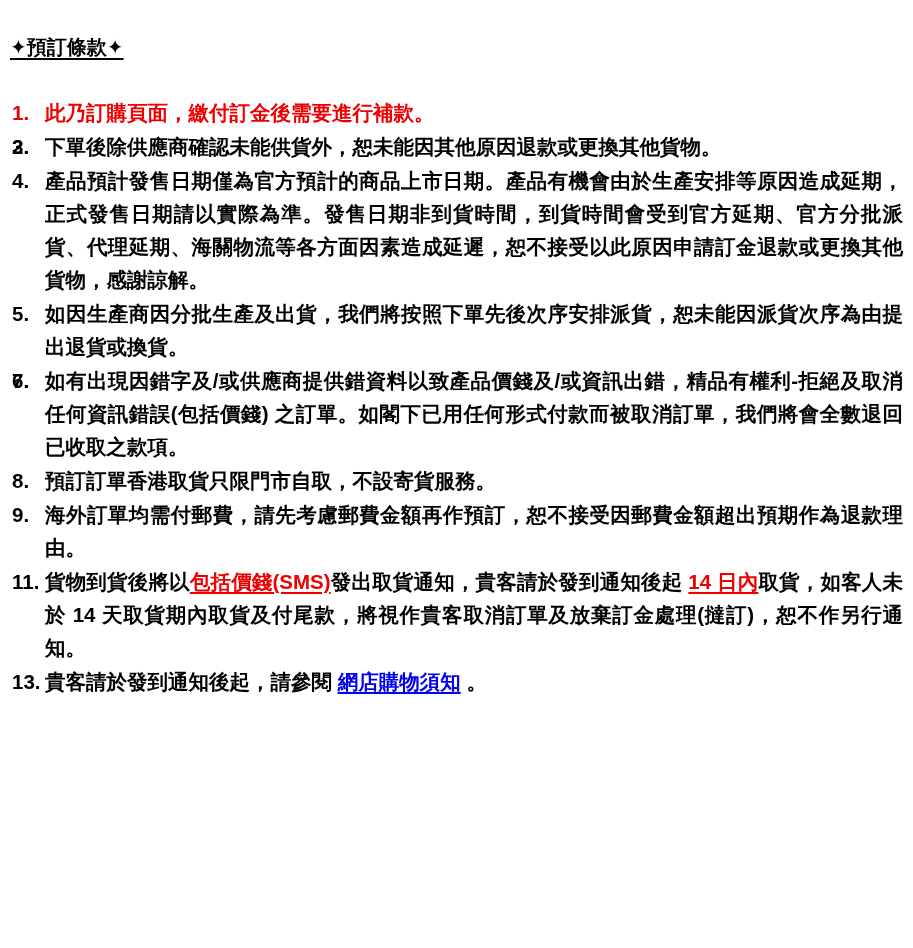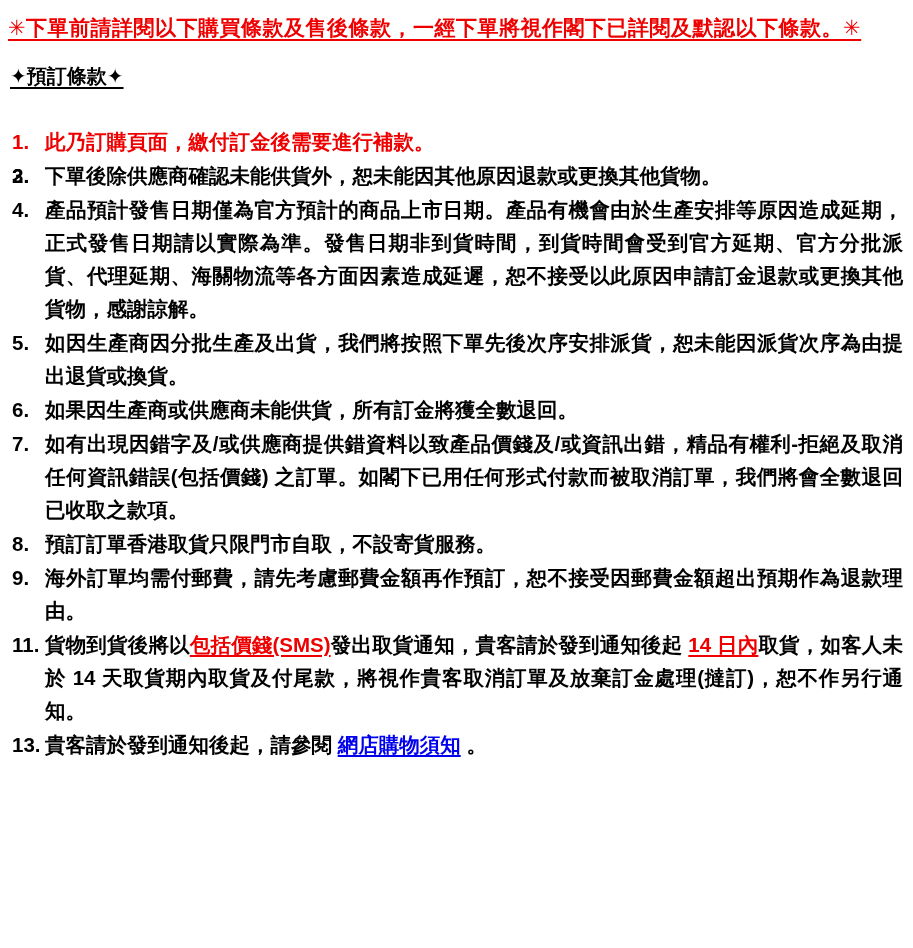--- a/index.html
+++ b/index.html
@@ -69,33 +69,32 @@
     text-underline-offset: 3px;
     cursor: pointer;
     font-family: Liberation Mono, monospace;
   }
 </style>
 </head>
 <body>
 
 <div class="doc">
 
-  <div class="banner">✳下單前請詳閱以下購買條款及售後條款，一經下單將視作閣下已詳閱及默認以下條款。✳</div>
 
   <div>
     <span class="heading">✦預訂條款✦</span>
   </div>
 
   <ol class="terms">
       <li class="term-item c-red"><span class="term-num">1.</span><span>此乃訂購頁面，繳付訂金後需要進行補款。</span></li>
       <li class="term-item"><span class="term-num">2.</span></li>
       <li class="term-item"><span class="term-num">3.</span><span>下單後除供應商確認未能供貨外，恕未能因其他原因退款或更換其他貨物。</span></li>
       <li class="term-item"><span class="term-num">4.</span><span>產品預計發售日期僅為官方預計的商品上市日期。產品有機會由於生產安排等原因造成延期，正式發售日期請以實際為準。發售日期非到貨時間，到貨時間會受到官方延期、官方分批派貨、代理延期、海關物流等各方面因素造成延遲，恕不接受以此原因申請訂金退款或更換其他貨物，感謝諒解。</span></li>
       <li class="term-item"><span class="term-num">5.</span><span>如因生產商因分批生產及出貨，我們將按照下單先後次序安排派貨，恕未能因派貨次序為由提出退貨或換貨。</span></li>
-      <li class="term-item"><span class="term-num">6.</span><span>如果因生產商或供應商未能供貨，所有訂金將獲全數退回。</span></li>
+      <li class="term-item"><span class="term-num">6.</span></li>
       <li class="term-item"><span class="term-num">7.</span><span>如有出現因錯字及/或供應商提供錯資料以致產品價錢及/或資訊出錯，精品有權利-拒絕及取消任何資訊錯誤(包括價錢) 之訂單。如閣下已用任何形式付款而被取消訂單，我們將會全數退回已收取之款項。</span></li>
       <li class="term-item"><span class="term-num">8.</span><span>預訂訂單香港取貨只限門市自取，不設寄貨服務。</span></li>
       <li class="term-item"><span class="term-num">9.</span><span>海外訂單均需付郵費，請先考慮郵費金額再作預訂，恕不接受因郵費金額超出預期作為退款理由。</span></li>
       <li class="term-item"><span class="term-num">11.</span><span>貨物到貨後將以</span><span class="seg-red-underline">包括價錢(SMS)</span><span>發出取貨通知，貴客請於發到通知後起 </span><span class="seg-red-underline">14 日內</span><span>取貨，如客人未於 14 天取貨期內取貨及付尾款，將視作貴客取消訂單及放棄訂金處理(撻訂)，恕不作另行通知。</span></li>
       <li class="term-item"><span class="term-num">13.</span><span>貴客請於發到通知後起，請參閱 </span><span class="seg-link">網店購物須知</span><span> 。</span></li>
     </ol>
 
 </div>
 
 </body></html>

